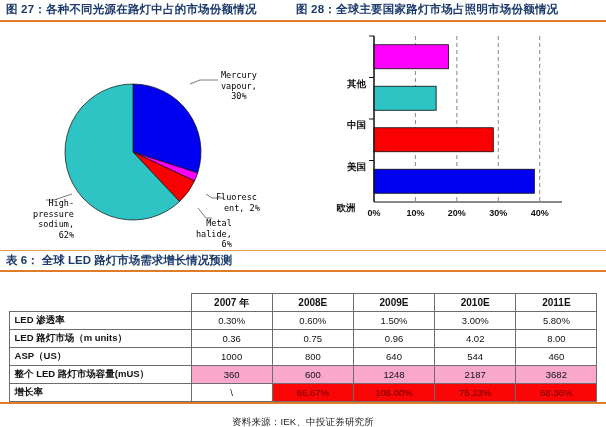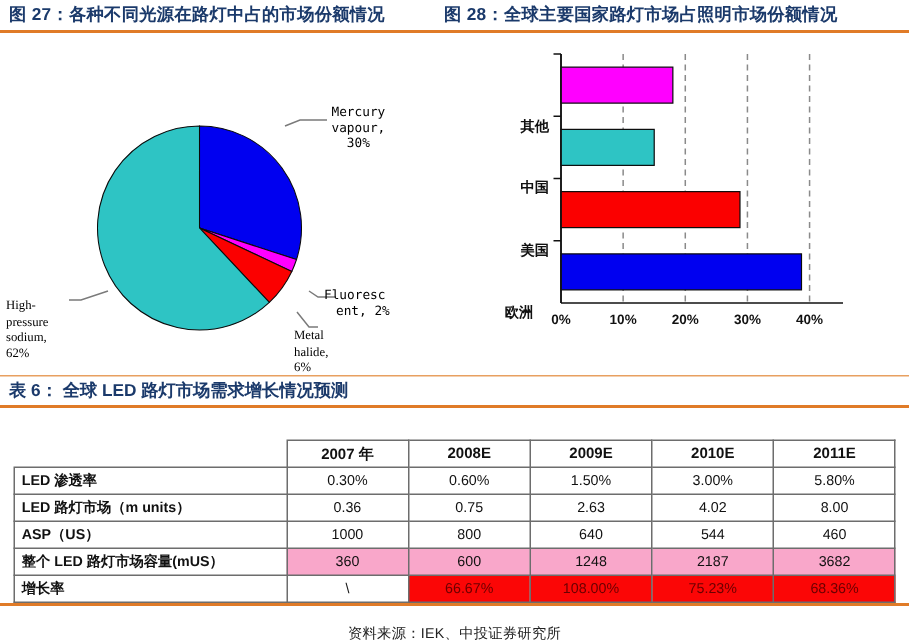--- a/index.html
+++ b/index.html
@@ -20,21 +20,21 @@
 
   .charts{display:flex;width:606px;height:228px;position:relative;}
   .chart-pane{position:relative;}
   .pie-pane{width:300px;height:228px;}
   .bar-pane{width:306px;height:228px;}
 
   .pielabel{
     position:absolute;font-family:"DejaVu Sans Mono","Liberation Mono",monospace;
     font-size:8.5px;line-height:10.5px;color:#000;white-space:nowrap;
   }
-  .pielabel.ctr{text-align:left;font-family:Liberation Serif, serif;}
+  .pielabel.ctr{text-align:right;}
 
   .bar-axis-label{
     position:absolute;font-size:9.5px;font-weight:bold;color:#111;
     white-space:nowrap;
     margin-top:28px;
   }
   .bar-tick{
     position:absolute;font-size:9px;font-weight:bold;color:#111;
   }
 
@@ -190,21 +190,21 @@
         <td class="val">0.30%</td>
         <td class="val">0.60%</td>
         <td class="val">1.50%</td>
         <td class="val">3.00%</td>
         <td class="val">5.80%</td>
       </tr>
       <tr class="">
         <td class="rowhdr">LED 路灯市场（m units）</td>
         <td class="val">0.36</td>
         <td class="val">0.75</td>
-        <td class="val">2.63</td>
+        <td class="val">0.96</td>
         <td class="val">4.02</td>
         <td class="val">8.00</td>
       </tr>
       <tr class="">
         <td class="rowhdr">ASP（US）</td>
         <td class="val">1000</td>
         <td class="val">800</td>
         <td class="val">640</td>
         <td class="val">544</td>
         <td class="val">460</td>

